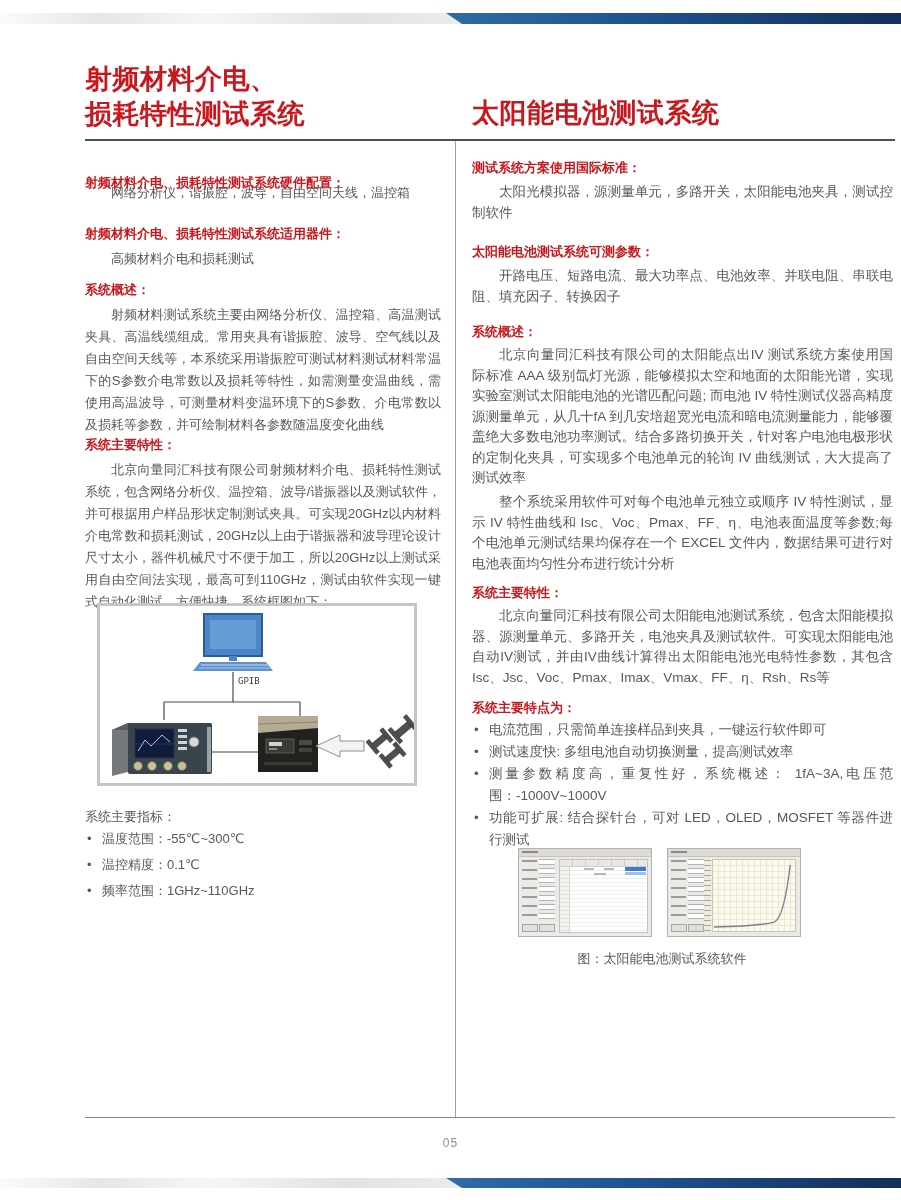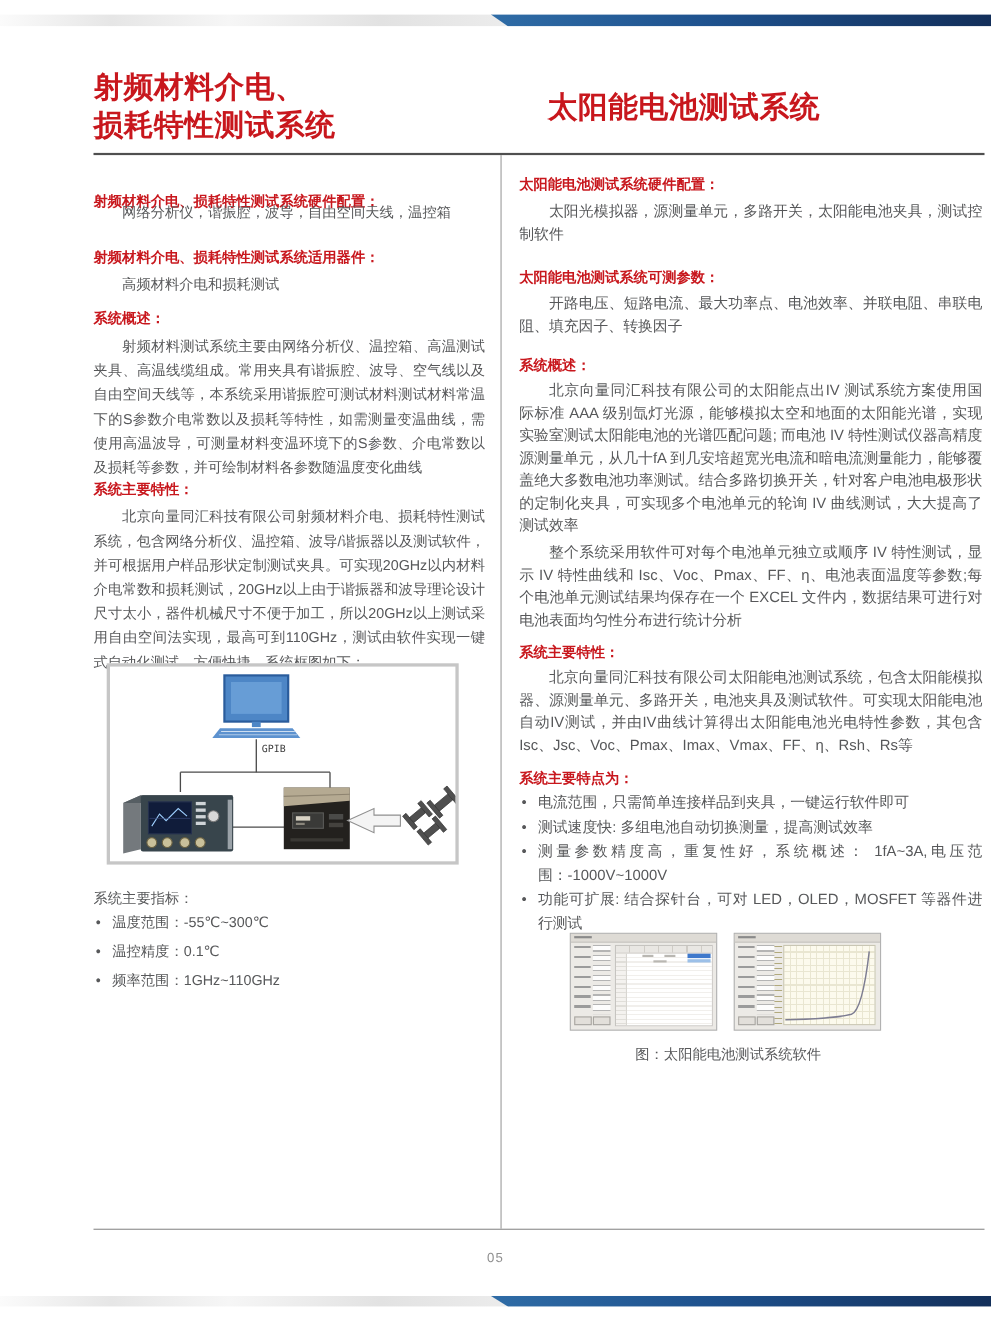--- a/index.html
+++ b/index.html
@@ -16,21 +16,21 @@
   .bb-blue{left:446px;top:1178px;width:455px;height:10px;clip-path:polygon(0 0,100% 0,100% 100%,16px 100%);}
 
   
   .rule-top{position:absolute;left:85px;top:139px;width:810px;height:2px;background:#4f4f4f;}
   .rule-bottom{position:absolute;left:85px;top:1117px;width:810px;height:1px;background:#8a8a8a;}
   .divider-v{position:absolute;left:455px;top:141px;width:1px;height:976px;background:#9c9c9c;}
 
   
   .big-title{position:absolute;color:#c8171d;font-weight:bold;font-size:27px;line-height:35px;letter-spacing:0.5px;}
   .title-left{left:85px;top:62px;}
-  .title-right{left:472px;top:80px;margin-left:26px;}
+  .title-right{left:472px;top:96px;}
 
   
   .blk{position:absolute;}
   .lcol{left:85px;width:356px;}
   .rcol{left:472px;width:421px;}
   .hd{color:#c8171d;font-weight:bold;font-size:13px;line-height:16px;}
   .body-l{font-size:13px;line-height:22px;text-align:justify;color:#57585a;}
   .body-r{font-size:13.5px;line-height:20.5px;text-align:justify;color:#57585a;}
   .ind{text-indent:2em;}
   .plain{font-size:13px;line-height:22px;color:#57585a;}
@@ -181,21 +181,21 @@
     </svg>
   </div>
 
   <div class="blk lcol plain" style="top:806px;">系统主要指标：</div>
   <ul class="blk lcol bullets bul-l" style="top:826px;">
     <li>温度范围：-55℃~300℃</li>
     <li>温控精度：0.1℃</li>
     <li>频率范围：1GHz~110GHz</li>
   </ul>
 
-  <div class="blk rcol hd" style="top:160px;">太阳能电池测试系统硬件配置：</div>
+  <div class="blk rcol hd" style="top:160px;">测试系统方案使用国际标准：</div>
   <div class="blk rcol body-r ind" style="top:182px;">太阳光模拟器，源测量单元，多路开关，太阳能电池夹具，测试控制软件</div>
 
   <div class="blk rcol hd" style="top:244px;">太阳能电池测试系统可测参数：</div>
   <div class="blk rcol body-r ind" style="top:266px;">开路电压、短路电流、最大功率点、电池效率、并联电阻、串联电阻、填充因子、转换因子</div>
 
   <div class="blk rcol hd" style="top:324px;">系统概述：</div>
   <div class="blk rcol body-r ind" style="top:492px;">整个系统采用软件可对每个电池单元独立或顺序 IV 特性测试，显示 IV 特性曲线和 Isc、Voc、Pmax、FF、η、电池表面温度等参数;每个电池单元测试结果均保存在一个 EXCEL 文件内，数据结果可进行对电池表面均匀性分布进行统计分析</div>
   <div class="blk rcol body-r ind" style="top:345px;">北京向量同汇科技有限公司的太阳能点出IV 测试系统方案使用国际标准 AAA 级别氙灯光源，能够模拟太空和地面的太阳能光谱，实现实验室测试太阳能电池的光谱匹配问题; 而电池 IV 特性测试仪器高精度源测量单元，从几十fA 到几安培超宽光电流和暗电流测量能力，能够覆盖绝大多数电池功率测试。结合多路切换开关，针对客户电池电极形状的定制化夹具，可实现多个电池单元的轮询 IV 曲线测试，大大提高了测试效率</div>
 
   <div class="blk rcol hd" style="top:585px;">系统主要特性：</div>

